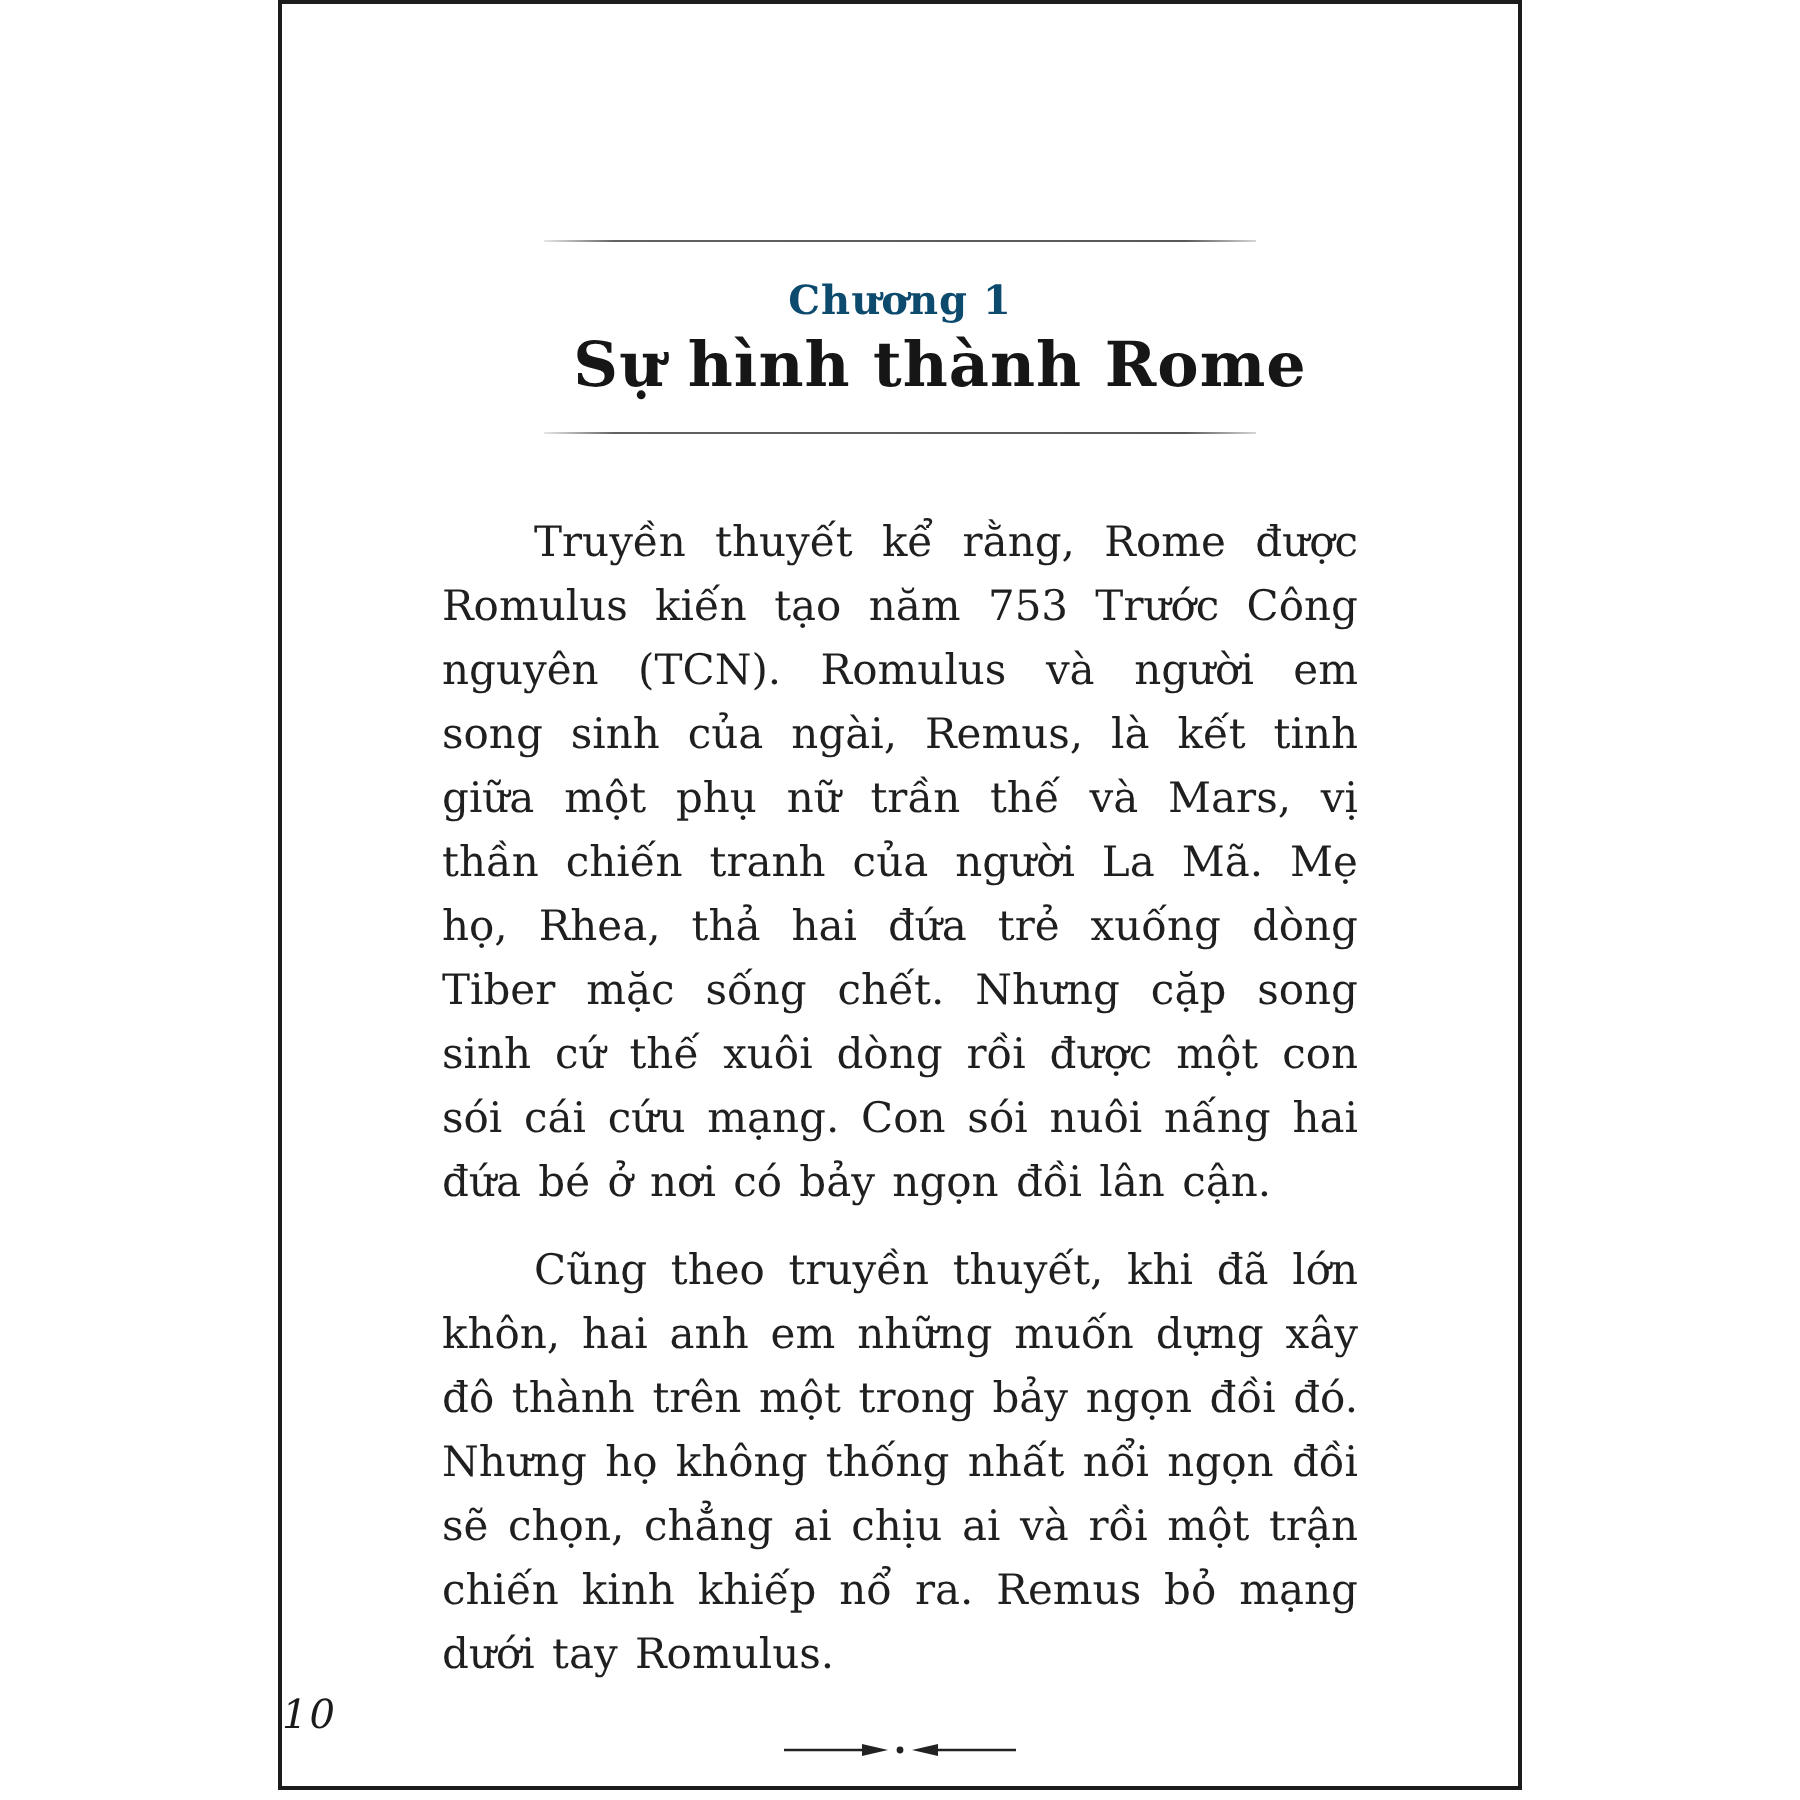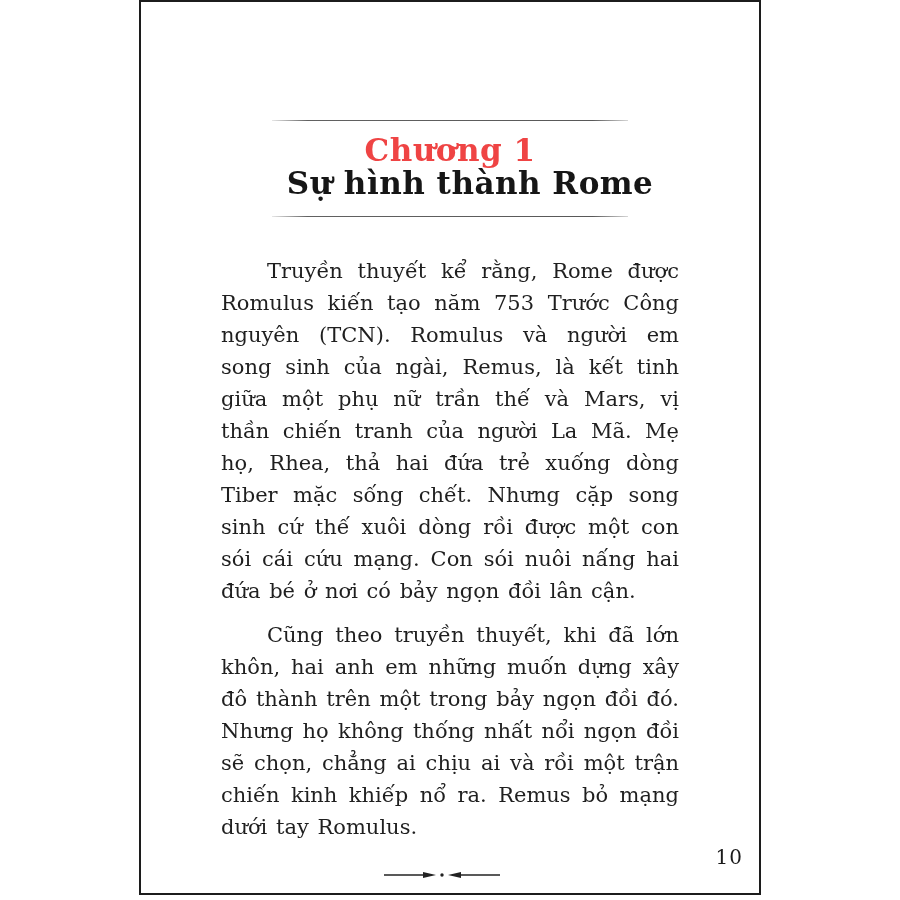--- a/index.html
+++ b/index.html
@@ -25,24 +25,24 @@
     text-align: center;
   }
   .rule {
     width: 356px;
     height: 1px;
     margin: 0 auto;
     background: linear-gradient(90deg, rgba(90,90,90,0.15), rgba(70,70,70,0.85) 10%, rgba(70,70,70,0.9) 90%, rgba(90,90,90,0.25));
   }
   .chapter-label {
     margin-top: 13px;
-    font-size: 31px;
+    font-size: 20px;
     line-height: 32px;
     font-weight: 700;
-    color: #ef4444;
+    color: #0c4a6e;
     letter-spacing: 0.5px;
   }
   .chapter-title {
     font-size: 31px;
     line-height: 34px;
     font-weight: 700;
     color: #161616;
     letter-spacing: 0.5px;
     padding-left: 40px;
   }
@@ -58,23 +58,24 @@
     margin: 0 0 12px 0;
     font-size: 21px;
     line-height: 32px;
     text-align: justify;
     text-indent: 46px;
     word-spacing: 2px;
   }
   .footer {
     position: absolute;
     left: 0;
-    right: 16px;
+    right: 0;
     bottom: 12px;
-    text-align: right;
+    text-align: left;
+    font-style: italic;
   }
   .page-number {
     font-size: 20px;
     line-height: 22px;
     color: #1b1b1b;
     letter-spacing: 1px;
     margin-bottom: 1px;
   }
   .ornament {
     display: block;

